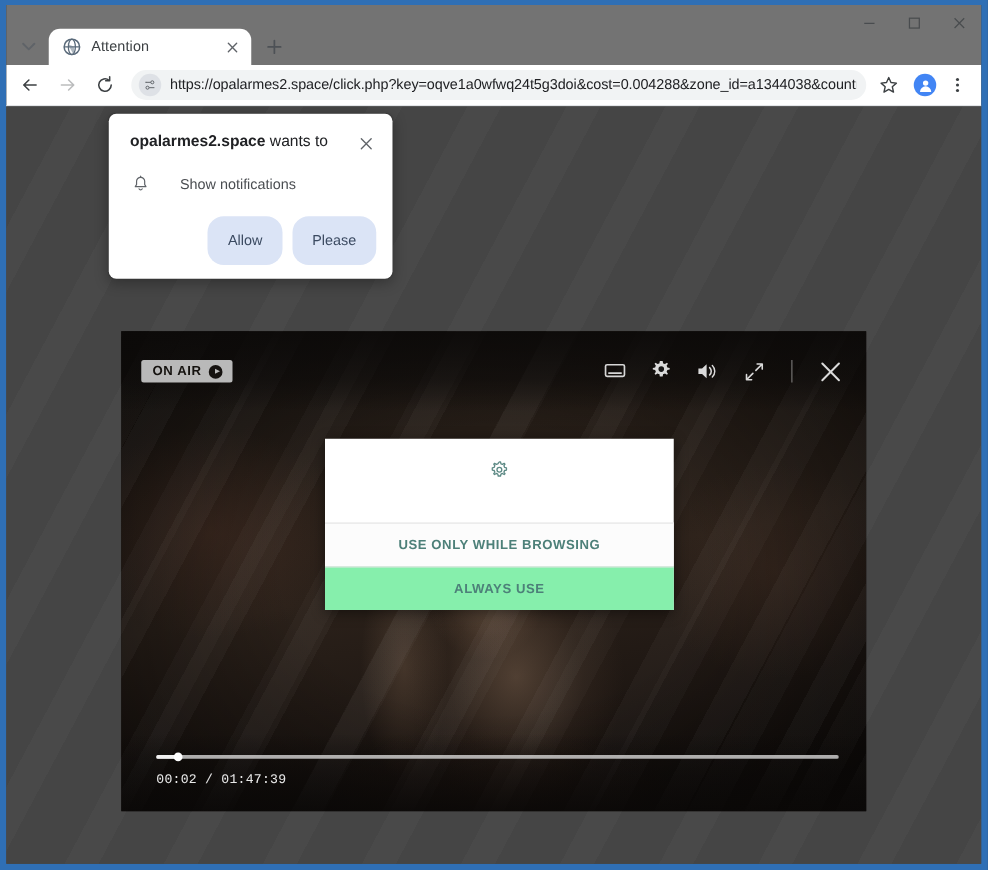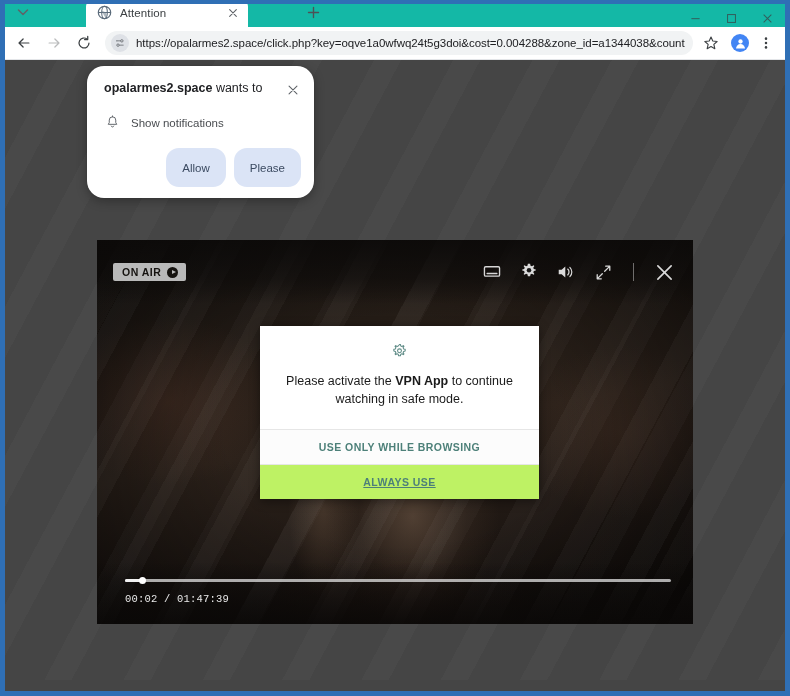--- a/index.html
+++ b/index.html
@@ -23,25 +23,24 @@
   #window-inner {
     position: relative;
     width: 780px; height: 687px;
     background: #454545;
     overflow: hidden;
   }
 
   
   #tab-strip {
     position: relative;
-    height: 23px;
-    background: #14b8a6;
+    height: 48px;
+    background: #737373;
     display: flex;
     align-items: flex-end;
-    gap: 47px;
   }
   #tab-search-btn {
     width: 28px; height: 28px;
     margin: 0 2px 1px 4px;
     border-radius: 50%;
     display: flex; align-items: center; justify-content: center;
     cursor: pointer;
   }
   #tab-search-btn svg { width: 12px; height: 12px; }
 
@@ -170,21 +169,21 @@
     background: #454545;
     overflow: hidden;
   }
 
   
   #notif-bubble {
     position: absolute;
     left: 82px; top: 6px;
     width: 227px;
     background: #ffffff;
-    border-radius: 17px;
+    border-radius: 6px;
     box-shadow: 0 3px 11px rgba(0,0,0,0.30), 0 0 1px rgba(0,0,0,0.18);
     padding: 15px 13px 11px 17px;
     z-index: 40;
   }
   #notif-header {
     display: flex;
     align-items: flex-start;
     justify-content: space-between;
   }
   #notif-title {
@@ -208,20 +207,21 @@
   }
   #bell-icon {
     width: 17px; height: 17px;
     flex: 0 0 17px;
     display: flex; align-items: center; justify-content: center;
     margin-right: 10px;
   }
   #notif-row-label {
     font-size: 11.5px;
     color: #4a4d51;
+    margin-left: 13px;
   }
   #notif-actions {
     display: flex;
     justify-content: flex-end;
     gap: 8px;
     margin-top: 17px;
   }
   .notif-btn {
     height: 39px;
     padding: 0 16px;
@@ -355,21 +355,21 @@
     display: flex;
     align-items: center;
     justify-content: center;
     color: #4d8079;
     font-size: 10.5px;
     font-weight: bold;
     letter-spacing: 0.45px;
     cursor: pointer;
     background: #fcfcfc;
   }
-  .vpn-action:last-child { background: #bef264; text-decoration: underline; }
+  .vpn-action:last-child { background: #86efac; }
 
   
   #video-bottombar {
     position: absolute;
     left: 0; right: 0; bottom: 0;
     height: 62px;
     padding: 0 28px;
     background: linear-gradient(0deg, rgba(10,8,7,0.88) 0%, rgba(10,8,7,0.35) 70%, rgba(10,8,7,0) 100%);
     z-index: 10;
   }
@@ -587,23 +587,20 @@
         </div>
 
         <div id="vpn-modal">
           <div id="vpn-body">
             <div id="vpn-gear">
               <svg viewBox="0 0 22 22" width="17" height="17">
                 <path fill="none" stroke="#5d8a85" stroke-width="1.35" stroke-linejoin="round" d="M11 1.9 l1.2 0 0.42 2.0 a7.2 7.2 0 0 1 1.62 0.67 l1.72 -1.14 0.85 0.85 -1.14 1.72 a7.2 7.2 0 0 1 0.67 1.62 l2.0 0.42 0 1.2 0 1.2 -2.0 0.42 a7.2 7.2 0 0 1 -0.67 1.62 l1.14 1.72 -0.85 0.85 -1.72 -1.14 a7.2 7.2 0 0 1 -1.62 0.67 l-0.42 2.0 -1.2 0 -1.2 0 -0.42 -2.0 a7.2 7.2 0 0 1 -1.62 -0.67 l-1.72 1.14 -0.85 -0.85 1.14 -1.72 a7.2 7.2 0 0 1 -0.67 -1.62 l-2.0 -0.42 0 -1.2 0 -1.2 2.0 -0.42 a7.2 7.2 0 0 1 0.67 -1.62 l-1.14 -1.72 0.85 -0.85 1.72 1.14 a7.2 7.2 0 0 1 1.62 -0.67 z"></path>
                 <circle cx="11" cy="10.1" r="2.5" fill="none" stroke="#5d8a85" stroke-width="1.35"></circle>
               </svg>
             </div>
-            <div id="vpn-message">
-              <span class="norm">Please activate the </span><span>VPN App</span><span class="norm"> to continue watching in safe mode.</span>
-            </div>
           </div>
           <div class="vpn-action">USE ONLY WHILE BROWSING</div>
           <div class="vpn-action">ALWAYS USE</div>
         </div>
 
         <div id="video-bottombar">
           <div id="progress-track">
             <div id="progress-filled" style="width: 3.2%;"></div>
             <div id="progress-handle" style="left: 3.2%;"></div>
           </div>

